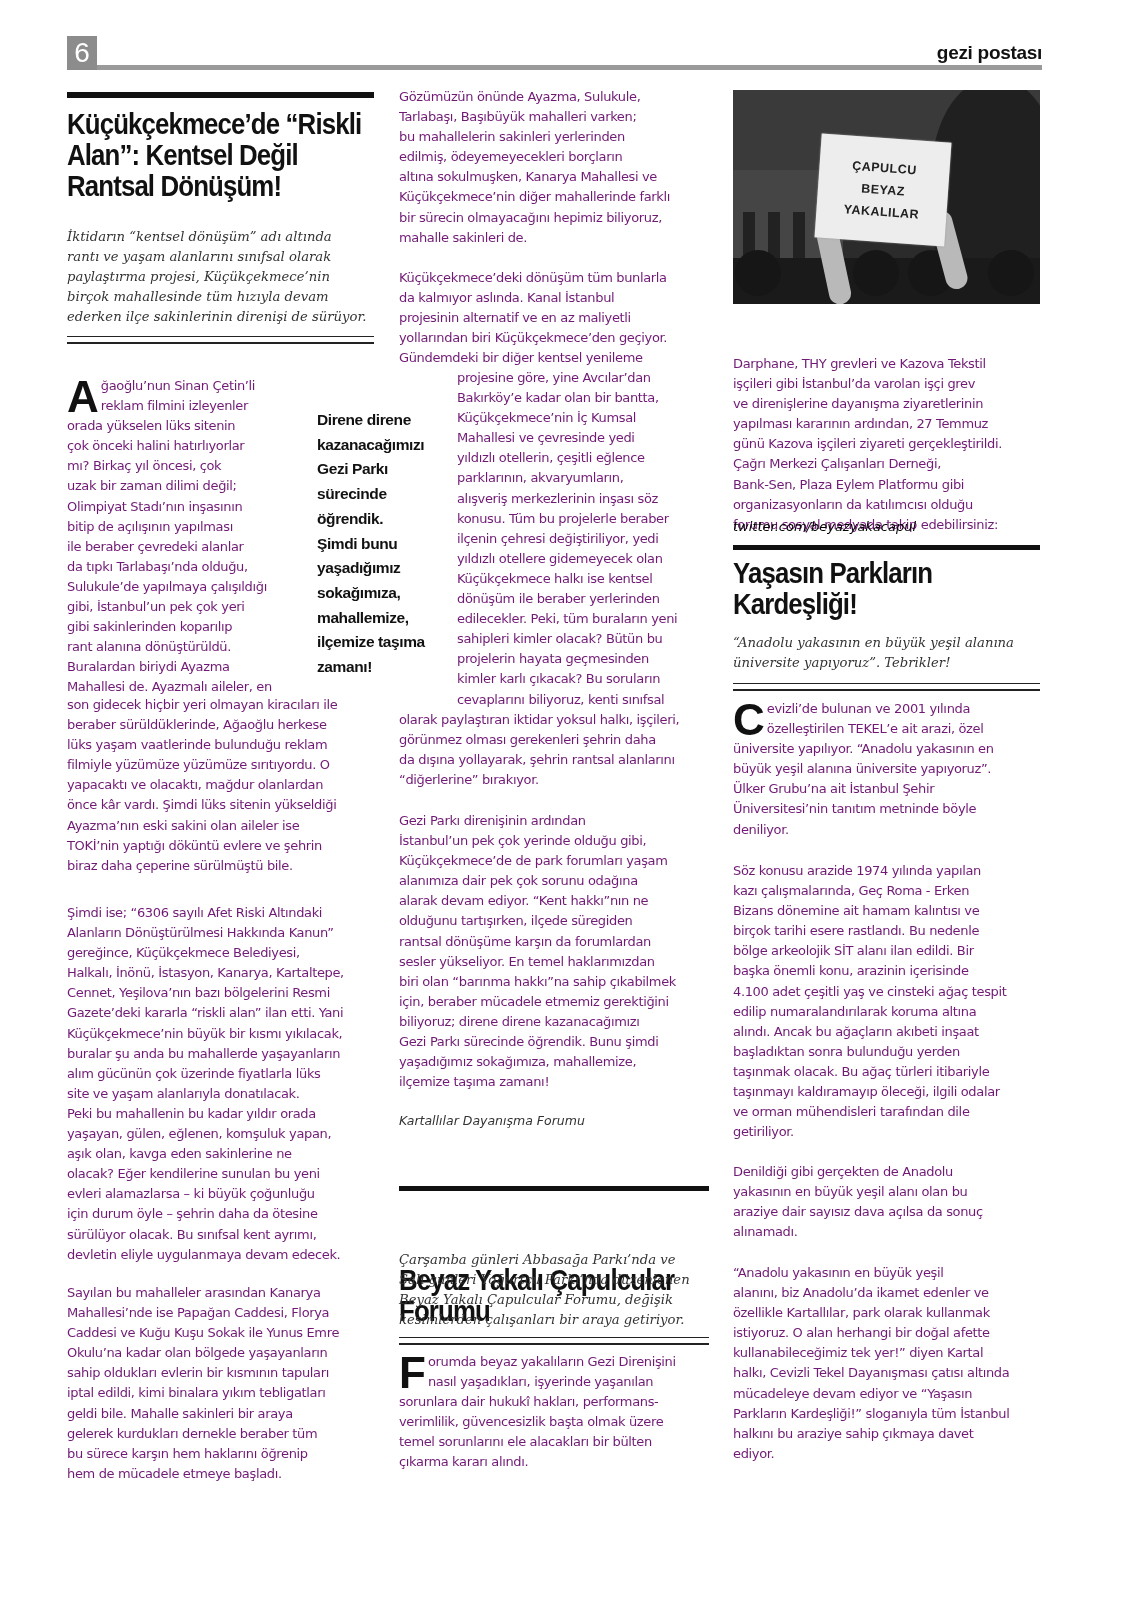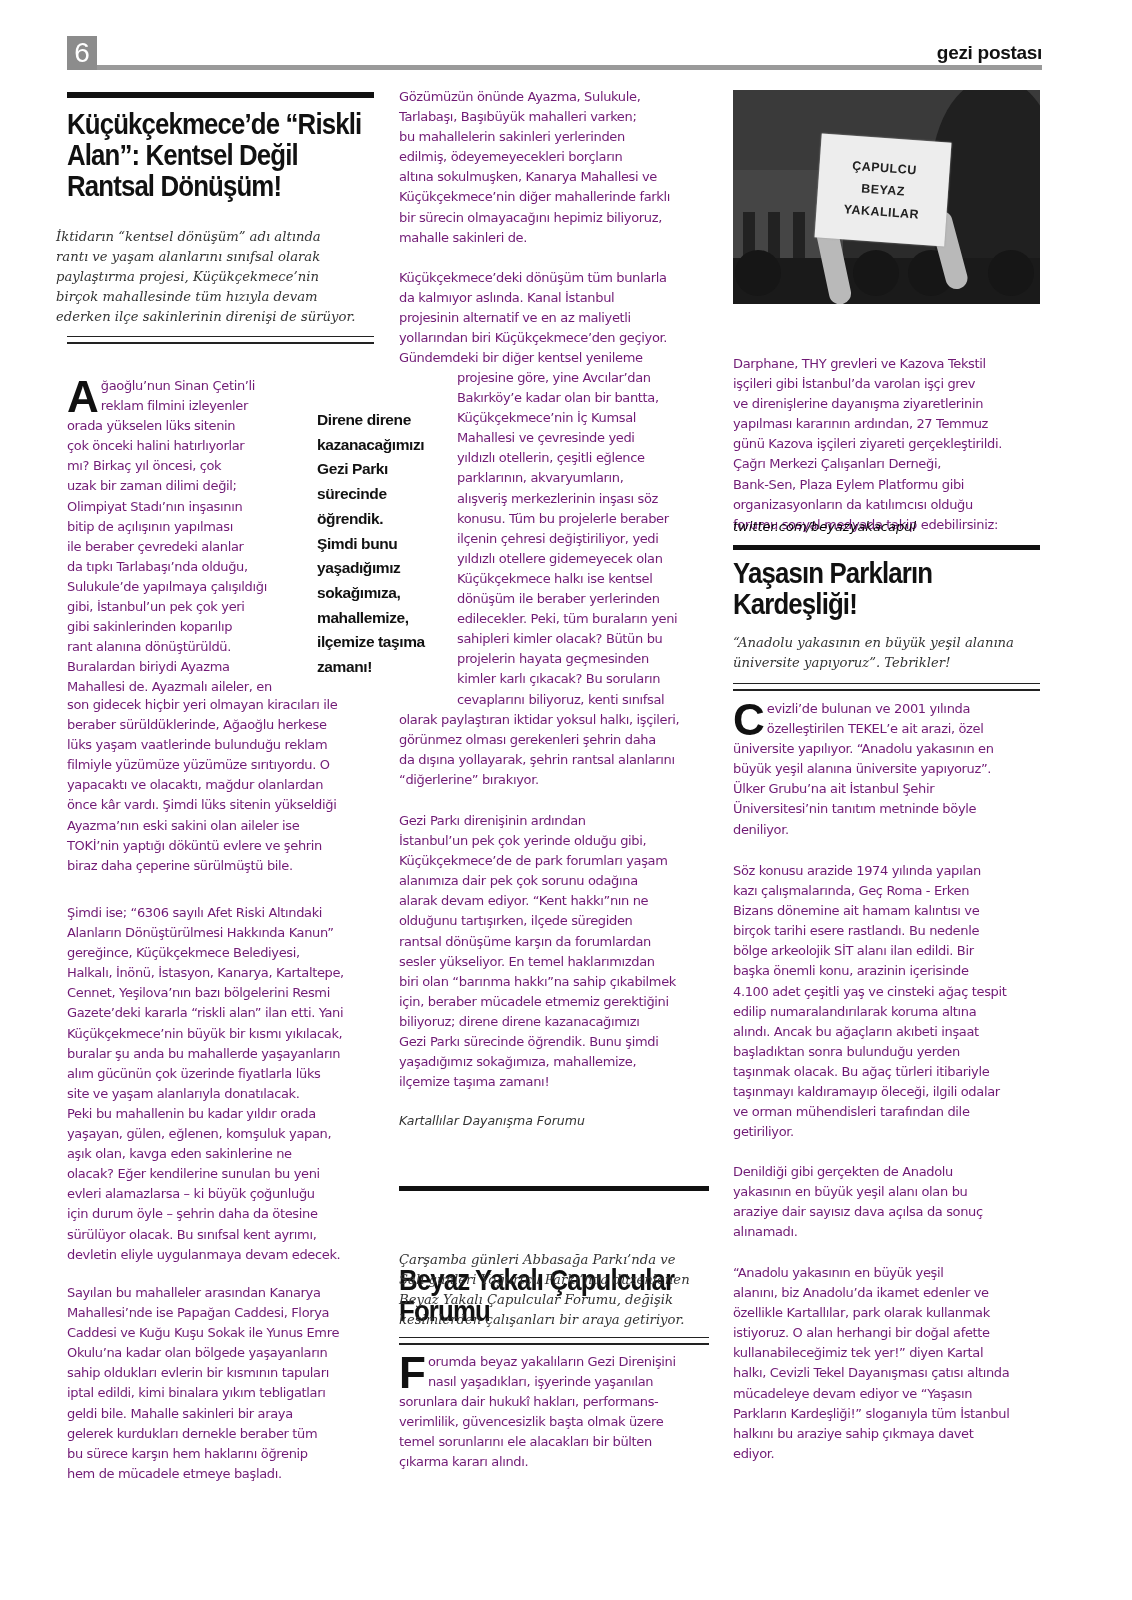--- a/index.html
+++ b/index.html
@@ -73,21 +73,21 @@
 <div class="abs page-num-box">6</div>
 <div class="abs header-rule"></div>
 <div class="abs masthead">gezi postası</div>
 
 <div class="abs thick-rule" style="left:67px; top:92px; width:307px;"></div>
 <div class="abs" style="left:67px; top:108px; width:310px;">
   <div class="headline">Küçükçekmece’de “Riskli</div>
   <div class="headline">Alan”: Kentsel Değil</div>
   <div class="headline">Rantsal Dönüşüm!</div>
 </div>
-<div class="abs deck" style="left:56px; top:227px; width:315px;">İktidarın “kentsel dönüşüm” adı altında
+<div class="abs deck" style="left:67px; top:227px; width:315px;">İktidarın “kentsel dönüşüm” adı altında
 rantı ve yaşam alanlarını sınıfsal olarak
 paylaştırma projesi, Küçükçekmece’nin
 birçok mahallesinde tüm hızıyla devam
 ederken ilçe sakinlerinin direnişi de sürüyor.</div>
 <div class="abs double-rule" style="left:67px; top:336px; width:307px;"></div>
 
 <div class="abs" style="left:67px; top:376px; width:235px;">
   <span class="dropcap">A</span>
   <div class="body-text">ğaoğlu’nun Sinan Çetin’li
 reklam filmini izleyenler

